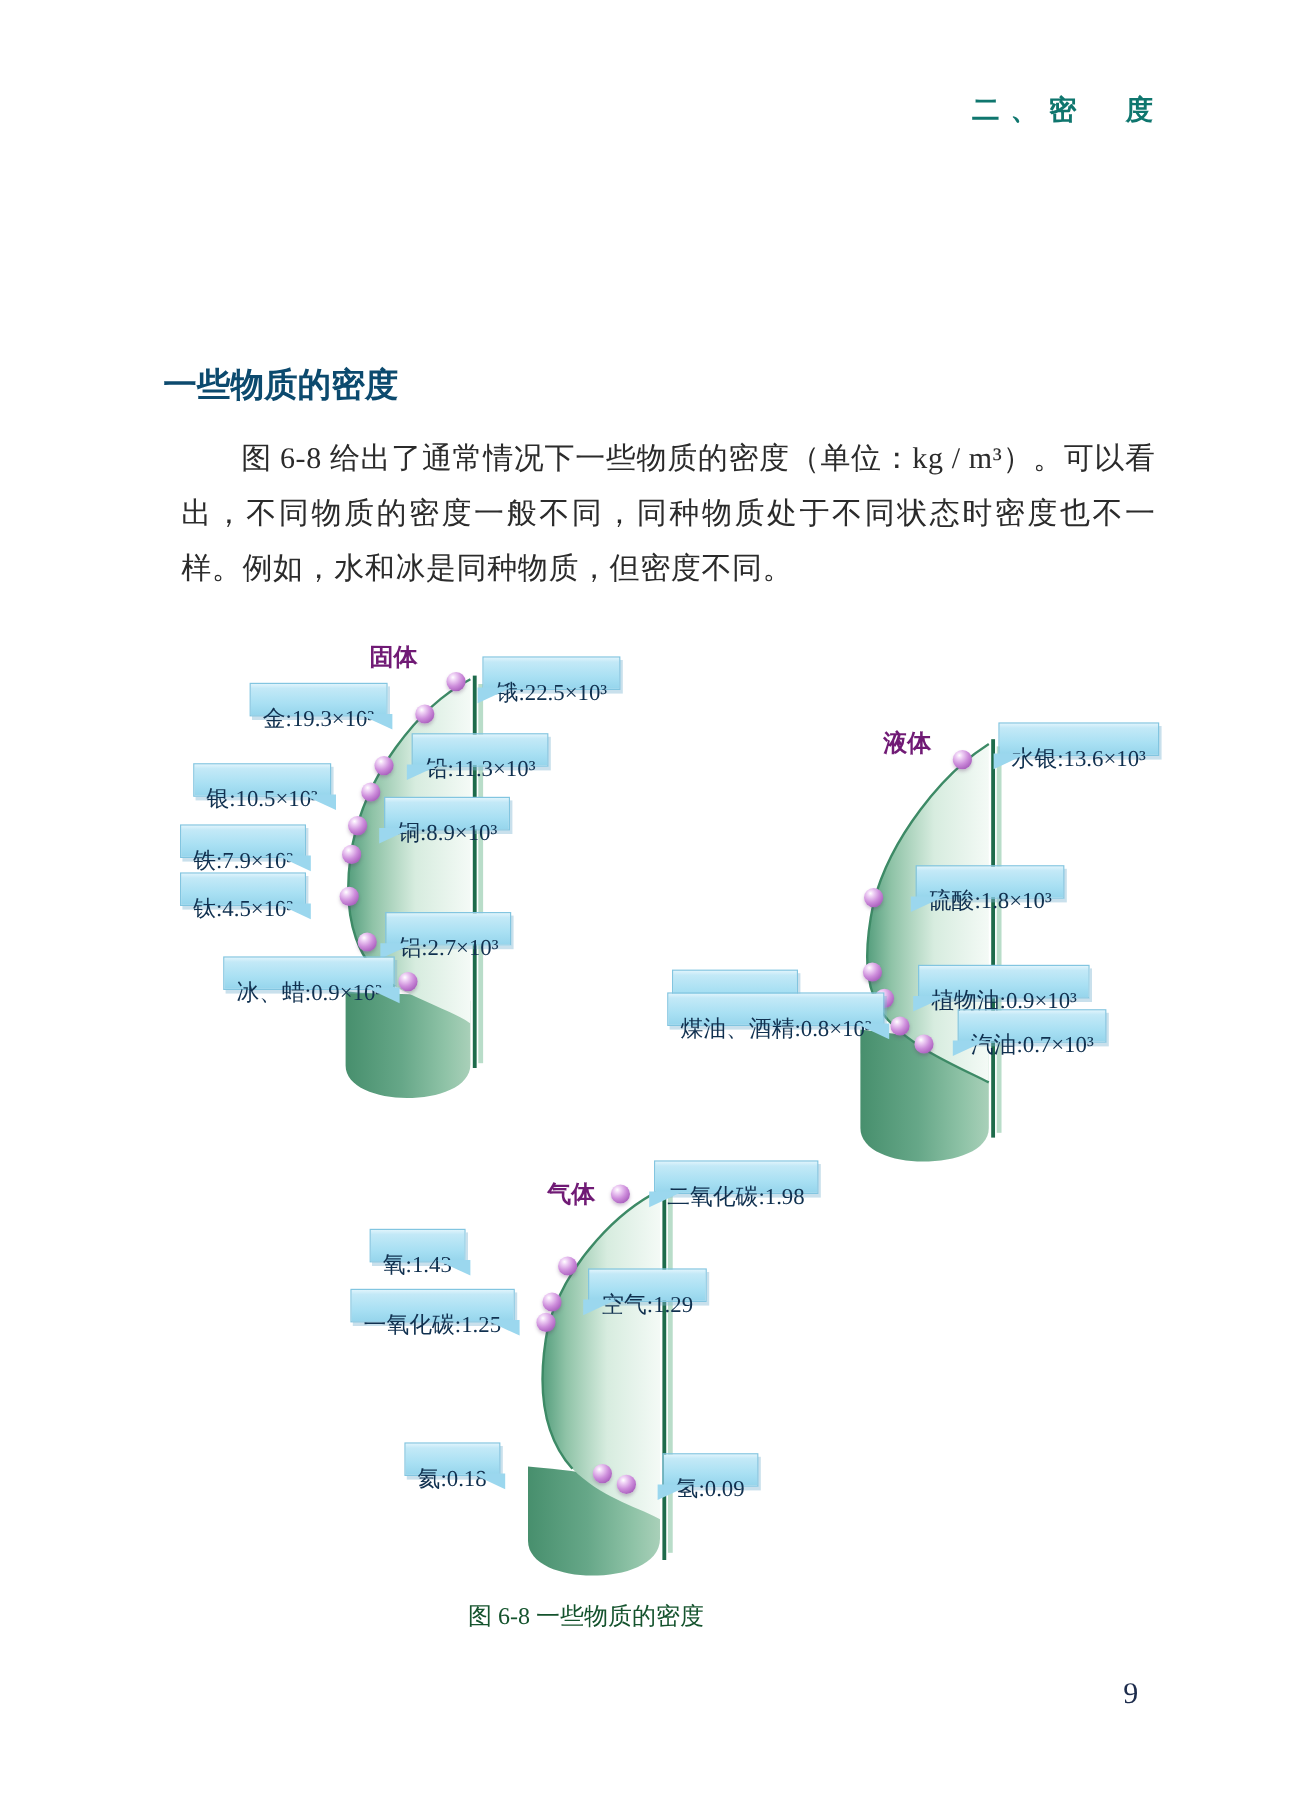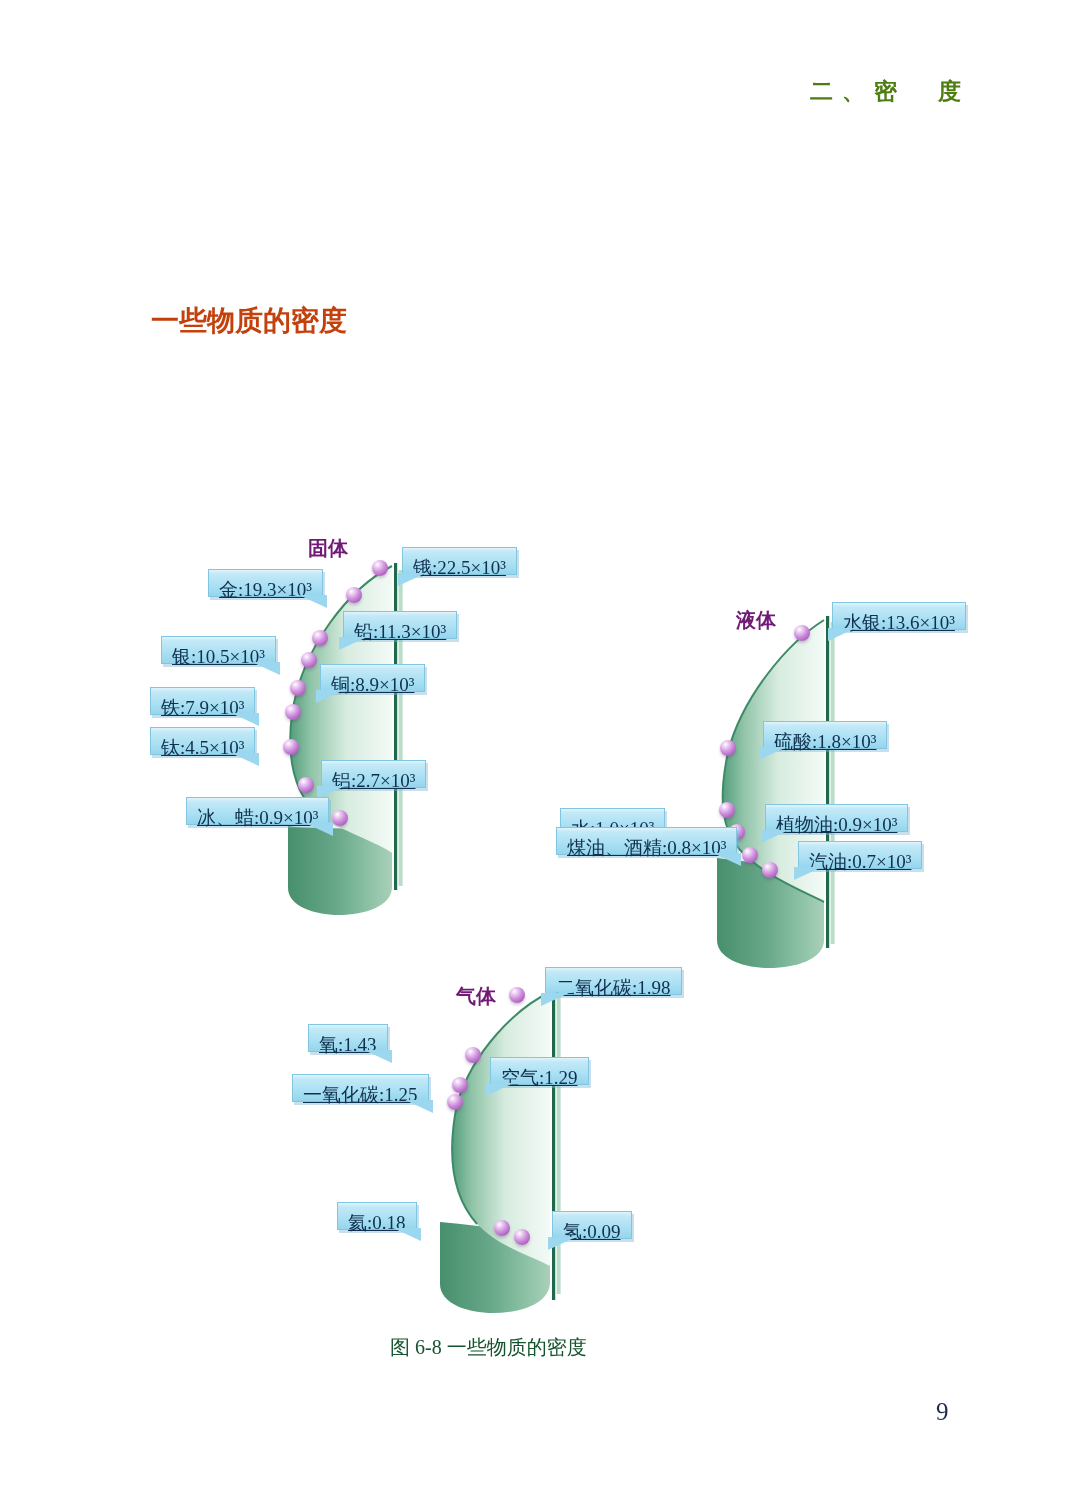--- a/index.html
+++ b/index.html
@@ -1,47 +1,47 @@
 <!DOCTYPE html>
 <html><head>
 <meta charset="utf-8">
 <style>
   html,body{margin:0;padding:0;background:#ffffff;}
   .page{position:relative;width:1082px;height:1508px;background:#ffffff;overflow:hidden;
         font-family:"Liberation Serif","DejaVu Serif",serif;}
 
   .running-head{position:absolute;top:76px;right:112px;
     font:bold 23px/30px "Liberation Sans","DejaVu Sans",sans-serif;
-    color:#4d7c0f;letter-spacing:9px;}
+    color:#0f766e;letter-spacing:9px;}
 
   .body-text{position:absolute;left:151px;width:812px;margin:0;
     font:25px/46px "Liberation Serif","DejaVu Serif",serif;
     color:#2b2b2b;text-align:justify;text-indent:2em;letter-spacing:.5px;}
   .para1{top:150px;}
   .para2{top:360px;}
 
-  .section-heading{position:absolute;left:151px;top:303px;margin:0;
-    font:bold 28px/36px "Liberation Sans","DejaVu Sans",sans-serif;color:#c2410c;}
+  .section-heading{position:absolute;left:136px;top:303px;margin:0;
+    font:bold 28px/36px "Liberation Sans","DejaVu Sans",sans-serif;color:#0c4a6e;}
 
   .figure{position:absolute;left:0;top:0;width:1082px;height:1508px;}
   .shape{position:absolute;z-index:1;}
 
   .group-title{position:absolute;z-index:4;
     font:bold 20px/24px "Liberation Sans","DejaVu Sans",sans-serif;color:#701a75;}
 
   .dot{position:absolute;width:16px;height:16px;border-radius:50%;z-index:2;
     background:radial-gradient(circle at 34% 28%,#ffffff 0%,#f0d4f6 16%,#cd8ddb 48%,#a95fbd 78%,#8d47a2 100%);
     box-shadow:0 2px 3px rgba(90,50,100,.28);}
 
-  .callout{position:absolute;box-sizing:border-box;height:28px;padding:7px 10px 0;z-index:3;
+  .callout{position:absolute;box-sizing:border-box;height:28px;padding:17px 10px 0;z-index:3;
     background:linear-gradient(180deg,#dff4fc 0%,#c3e9f7 14%,#a9e0f3 62%,#96d5ec 100%);
     border:1px solid #82c5e0;
     box-shadow:2px 3px 0 rgba(126,181,209,.42);
     font:19px/25px "Liberation Serif","DejaVu Serif",serif;
-    color:#10304f;white-space:nowrap;text-decoration:underline;}
+    color:#10304f;white-space:nowrap;}
   .callout.tail-r::after{content:"";position:absolute;bottom:-12px;right:-5px;width:0;height:0;
     border-top:13px solid #9bd7ee;border-left:28px solid transparent;}
   .callout.tail-l::after{content:"";position:absolute;bottom:-12px;left:-5px;width:0;height:0;
     border-top:13px solid #9bd7ee;border-right:28px solid transparent;}
 
   .figure-caption{position:absolute;left:390px;top:1334px;z-index:4;
     font:20px/27px "Liberation Serif","DejaVu Serif",serif;color:#14532d;}
 
   .folio{position:absolute;left:936px;top:1396px;
     font:25px/32px "Liberation Serif","DejaVu Serif",serif;color:#1d2c4c;}
@@ -49,20 +49,21 @@
 </head>
 <body>
 
 <div class="page">
 
   <div class="running-head">二、密　度</div>
 
 
   <h2 class="section-heading">一些物质的密度</h2>
 
+  <p class="body-text para2">图 6-8 给出了通常情况下一些物质的密度（单位：kg / m³）。可以看出，不同物质的密度一般不同，同种物质处于不同状态时密度也不一样。例如，水和冰是同种物质，但密度不同。</p>
 
   <div class="figure">
 
     <svg class="shape" style="left:268px;top:556px" width="136" height="404" viewBox="0 0 136 404">
       <defs>
         <linearGradient id="sailS" x1="0" y1="0" x2="1" y2="0">
           <stop offset="0%" stop-color="#559e7d"></stop>
             <stop offset="20%" stop-color="#8fc3a7"></stop>
           <stop offset="55%" stop-color="#d7ecdf"></stop>
             <stop offset="100%" stop-color="#f4faf6"></stop>

